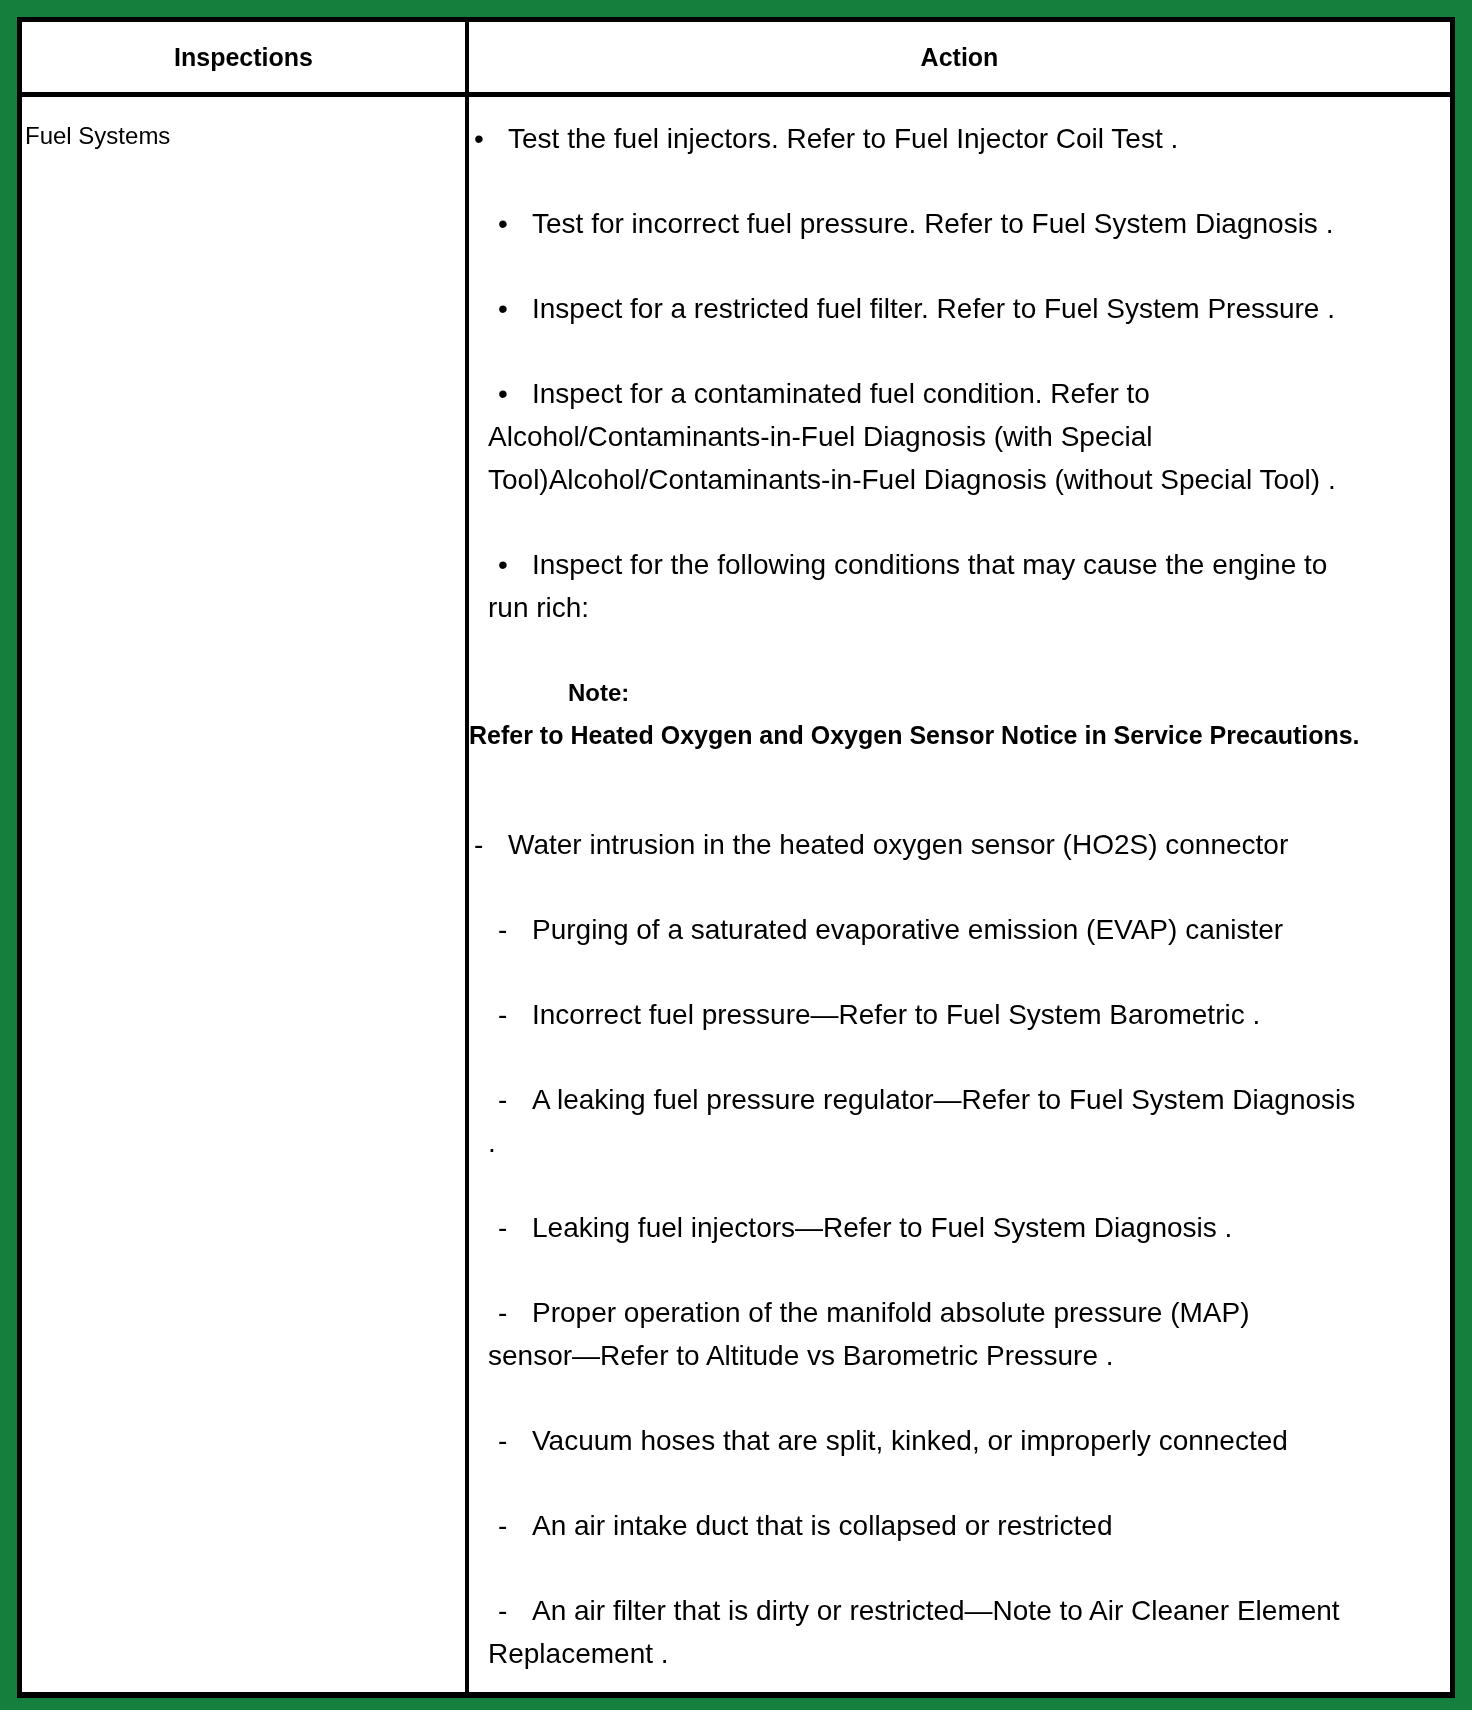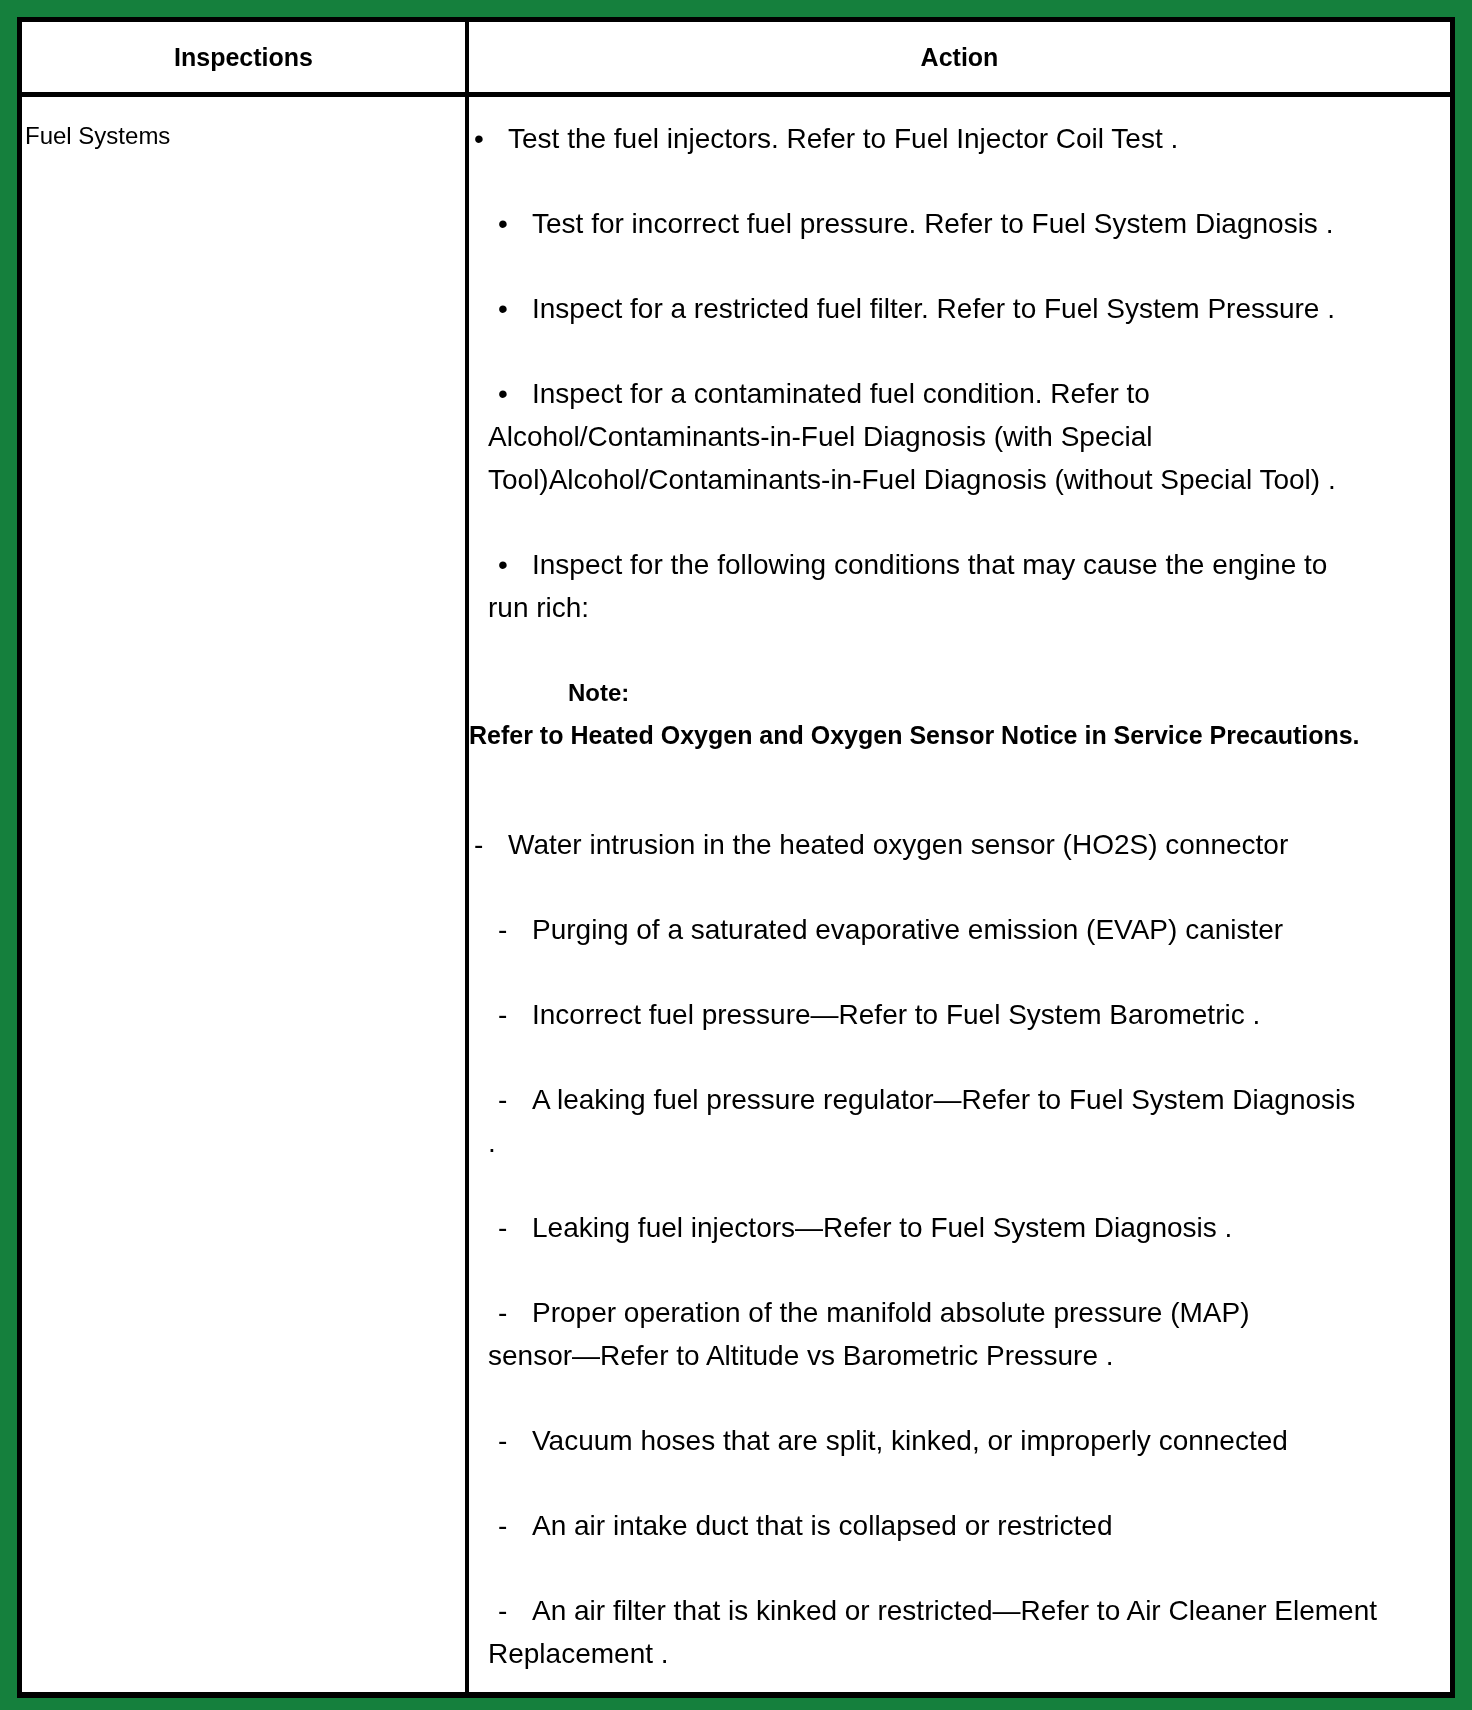--- a/index.html
+++ b/index.html
@@ -121,19 +121,19 @@
         <p class="item first"><span class="b">-</span><span class="t">Water intrusion in the heated oxygen sensor (HO2S) connector</span></p>
         <p class="item rest"><span class="b">-</span><span class="t">Purging of a saturated evaporative emission (EVAP) canister</span></p>
         <p class="item rest"><span class="b">-</span><span class="t">Incorrect fuel pressure—Refer to Fuel System Barometric .</span></p>
         <p class="item rest"><span class="b">-</span><span class="t">A leaking fuel pressure regulator—Refer to Fuel System Diagnosis
 .</span></p>
         <p class="item rest"><span class="b">-</span><span class="t">Leaking fuel injectors—Refer to Fuel System Diagnosis .</span></p>
         <p class="item rest"><span class="b">-</span><span class="t">Proper operation of the manifold absolute pressure (MAP)
 sensor—Refer to Altitude vs Barometric Pressure .</span></p>
         <p class="item rest"><span class="b">-</span><span class="t">Vacuum hoses that are split, kinked, or improperly connected</span></p>
         <p class="item rest"><span class="b">-</span><span class="t">An air intake duct that is collapsed or restricted</span></p>
-        <p class="item rest"><span class="b">-</span><span class="t">An air filter that is kinked or restricted—Refer to Air Cleaner Element
+        <p class="item rest"><span class="b">-</span><span class="t">An air filter that is dirty or restricted—Note to Air Cleaner Element
 Replacement .</span></p>
       </div>
     </div>
 
   </div>
 </div>
 
 </body></html>

